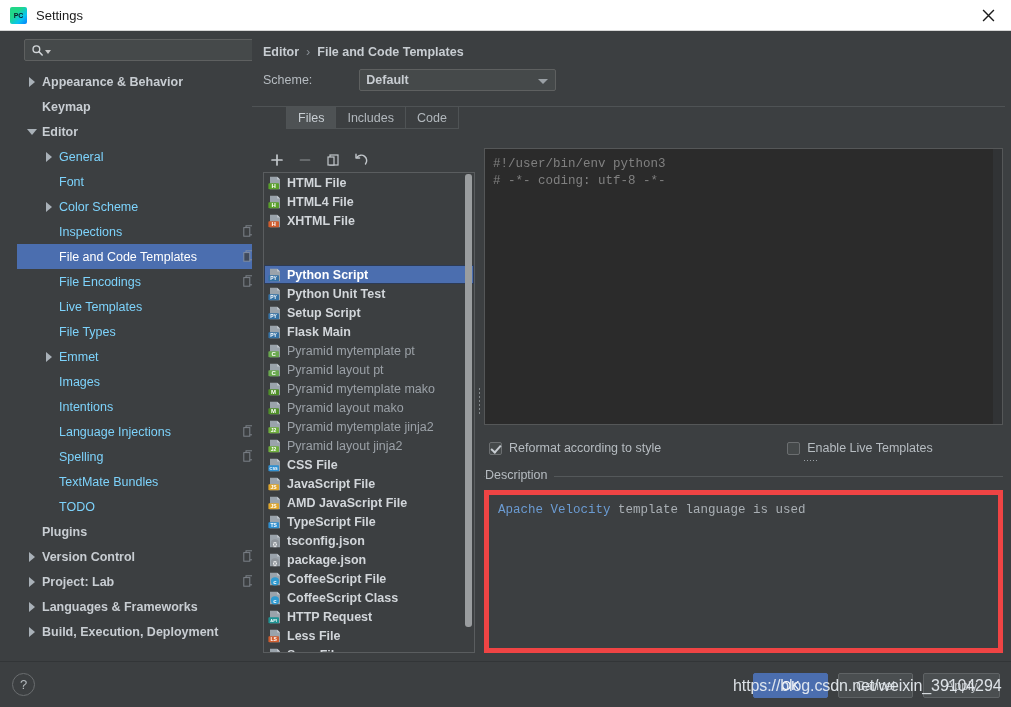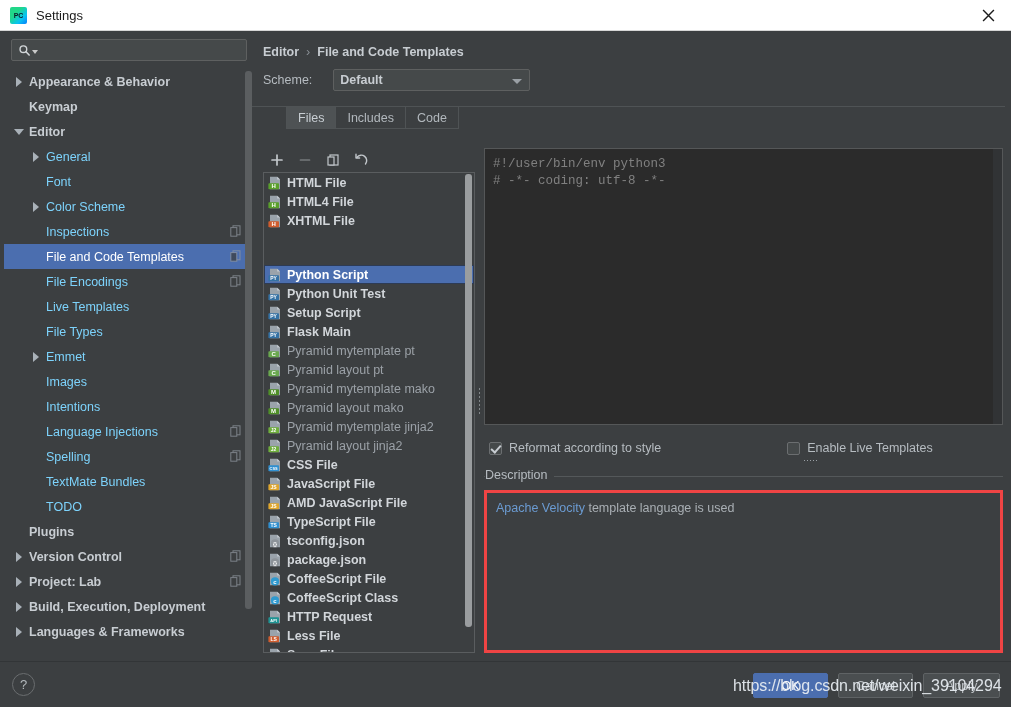--- a/index.html
+++ b/index.html
@@ -31,21 +31,21 @@
   }
   .title-text { margin-left:9px; color:#1c1c1c; font-size:13px; }
   .close-btn {
     position:absolute; right:0; top:0; width:46px; height:30px;
     display:flex; align-items:center; justify-content:center; cursor:default;
   }
   .close-btn svg { width:13px; height:13px; }
 
   
   .sidebar {
-    position:absolute; left:4px; top:31px; width:251px; height:630px;
+    position:absolute; left:17px; top:31px; width:251px; height:630px;
     background:#3c3f41; border-right:1px solid #2b2b2b;
   }
   .search-wrap { padding:8px 7px 6px 7px; }
   .search-box {
     height:22px; background:#45494a; border:1px solid #5e6060; border-radius:2px;
     display:flex; align-items:center; padding-left:6px; position:relative;
   }
   .search-icon { width:13px; height:13px; flex:none; }
   .caret-mini { margin-left:1px; width:0;height:0;border-left:3px solid transparent;
     border-right:3px solid transparent;border-top:4px solid #c9c9c9; margin-top:4px; }
@@ -84,21 +84,21 @@
     position:absolute; left:0; top:0; width:7px; height:96%; background:#5b5e60; border-radius:3px;
   }
 
   
   .main {
     position:absolute; left:252px; top:31px; right:0; height:630px; background:#3c3f41;
   }
   .breadcrumb { padding:14px 0 0 11px; font-size:12.5px; display:flex; align-items:center; }
   .bc-item { color:#c8cdd2; font-weight:bold; }
   .bc-sep { color:#8a9096; margin:0 7px; font-weight:normal;}
-  .scheme-row { display:flex; align-items:center; padding:10px 0 0 11px; }
+  .scheme-row { display:flex; align-items:center; padding:10px 0 0 11px;gap:26px; }
   .scheme-label { color:#b6bcc1; font-size:12.5px; }
   .scheme-select {
     margin-left:21px; width:197px; height:22px; background:#45494a;
     border:1px solid #5e6060; border-radius:2px; display:flex; align-items:center;
     padding:0 6px; position:relative; cursor:default;
   }
   .scheme-value { color:#c8cdd2; font-size:12.5px; font-weight:bold; }
   .scheme-arrow {
     position:absolute; right:7px; top:9px; width:0;height:0;
     border-left:5px solid transparent;border-right:5px solid transparent;border-top:5px solid #9aa0a5;
@@ -186,22 +186,22 @@
     background-image:radial-gradient(#9aa0a5 0.7px, transparent 0.8px);
     background-size:3px 3px;
   }
   .desc-head { position:relative; height:18px; margin-top:6px; }
   .desc-title {
     position:absolute; left:1px; top:0; font-size:12.5px; color:#b6bcc1;
     background:#3c3f41; padding-right:6px; z-index:2;
   }
   .desc-line { position:absolute; left:0; right:0; top:8px; height:1px; background:#54585a; }
   .desc-box {
-    flex:1; margin-top:4px; background:#3c3f41; border:3px solid #ef4444;
-    padding:7px 9px; position:relative;
+    flex:1; margin-top:4px; background:#3c3f41; border:5px solid #ef4444;
+    padding:7px 9px; position:relative;font-family:Liberation Mono, monospace;
   }
   .desc-text { font-size:12.5px; color:#a9afb4; line-height:16px; }
   .desc-text .link { color:#6b9bd2; }
 
   
   .footer {
     position:absolute; left:0; top:661px; width:1011px; height:46px;
     background:#3c3f41; border-top:1px solid #323537;
   }
   .help-btn {
@@ -359,25 +359,25 @@
         <div class="tree-row" style="padding-left: 10px;">
           <span class="arrow closed"></span>
           <span class="tree-label bold">Project: Lab</span>
           <span class="copy-badge"><svg viewBox="0 0 11 12" width="11" height="12">
               <rect x="3" y="0.8" width="7" height="9" stroke="#9198a0" stroke-width="1" fill="none"></rect>
               <rect x="0.8" y="2.6" width="6" height="8.6" stroke="#9198a0" stroke-width="1" fill="#3c3f41"></rect>
             </svg></span>
         </div>
         <div class="tree-row" style="padding-left: 10px;">
           <span class="arrow closed"></span>
-          <span class="tree-label bold">Build, Execution, Deployment</span>
+          <span class="tree-label bold">Languages &amp; Frameworks</span>
         </div>
         <div class="tree-row" style="padding-left: 10px;">
           <span class="arrow closed"></span>
-          <span class="tree-label bold">Languages &amp; Frameworks</span>
+          <span class="tree-label bold">Build, Execution, Deployment</span>
         </div>
       </div>
     <div class="tree-scroll">
       <div class="thumb"></div>
     </div>
   </div>
 
   <div class="main">
 
     <div class="breadcrumb">

